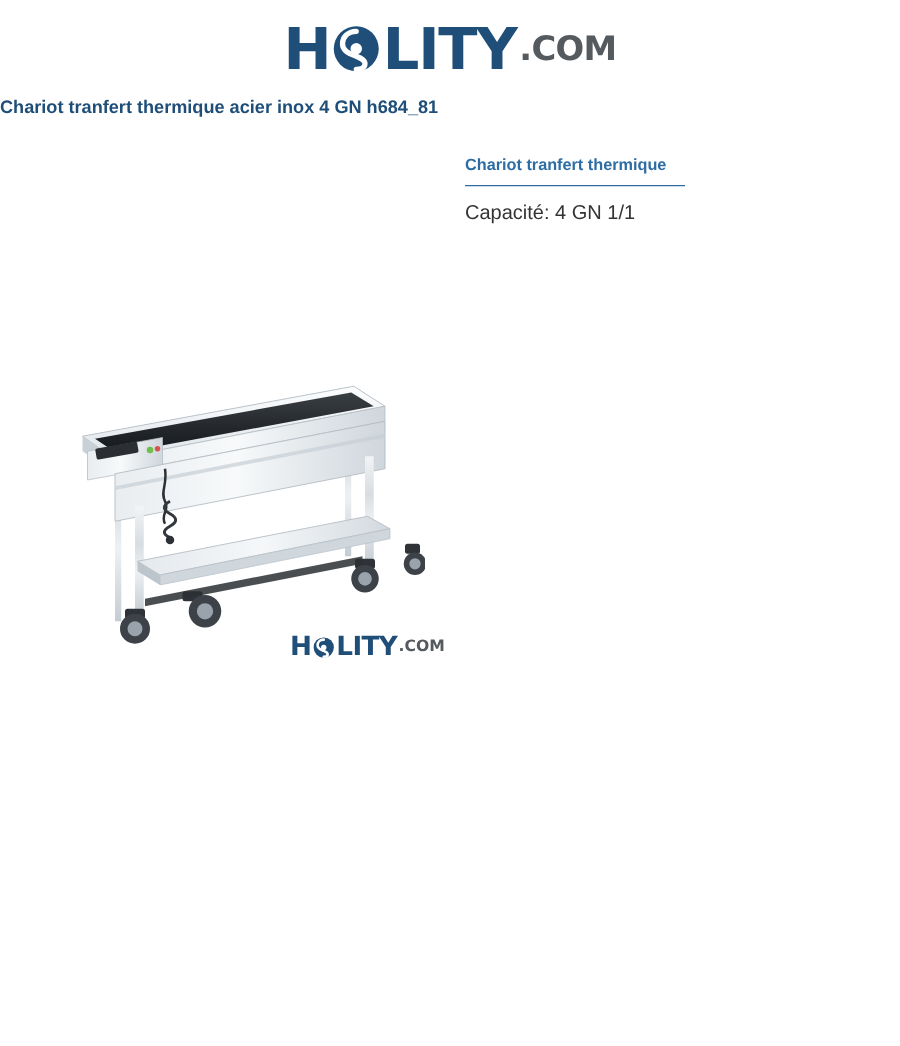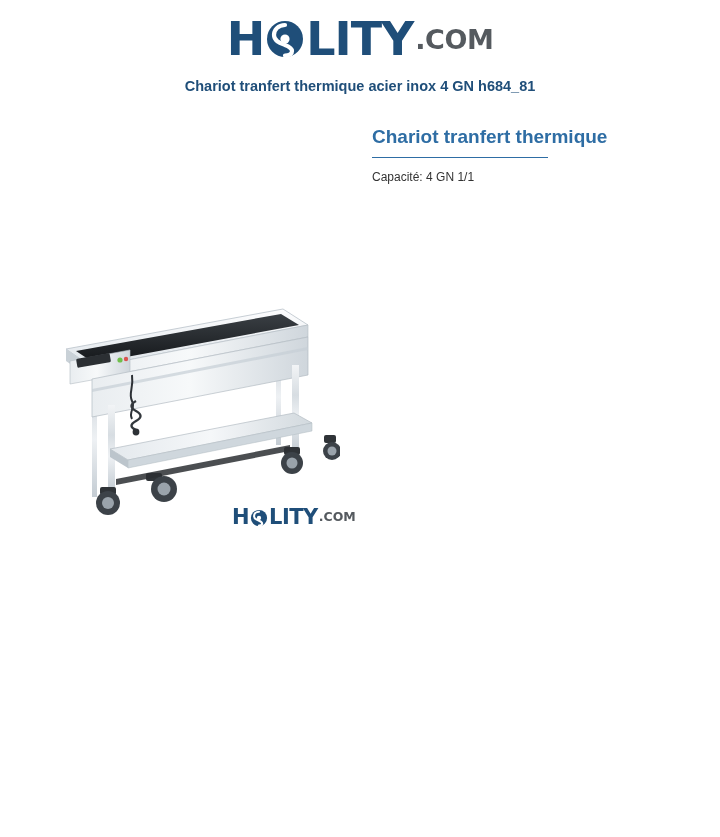--- a/index.html
+++ b/index.html
@@ -50,54 +50,54 @@
     font-weight: bold;
     font-size: 27px;
     color: #555a5f;
     vertical-align: middle;
     letter-spacing: -0.5px;
     padding-left: 2px;
   }
 
   
   .page-title {
-    text-align: center;
+    text-align: left;
     font-size: 14.5px;
     font-weight: bold;
     color: #1f4e79;
     margin-top: 16px;
   }
 
   
   .content {
     position: relative;
     margin-top: 18px;
     height: 330px;
   }
 
   .product-info {
     position: absolute;
     left: 372px;
     top: 10px;
     width: 300px;
   }
   .product-name {
-    font-size: 19px;
+    font-size: 13px;
     font-weight: bold;
     color: #2e6da4;
     line-height: 1.55;
     padding-bottom: 6px;
   }
   .divider {
     border-bottom: 1px solid #2e6da4;
     width: 176px;
     margin-bottom: 10px;
   }
   .spec-line {
-    font-size: 12px;
+    font-size: 16px;
     color: #333333;
     line-height: 1.5;
   }
 
   
   .product-image {
     position: absolute;
     left: 40px;
     top: 185px;
     width: 300px;

